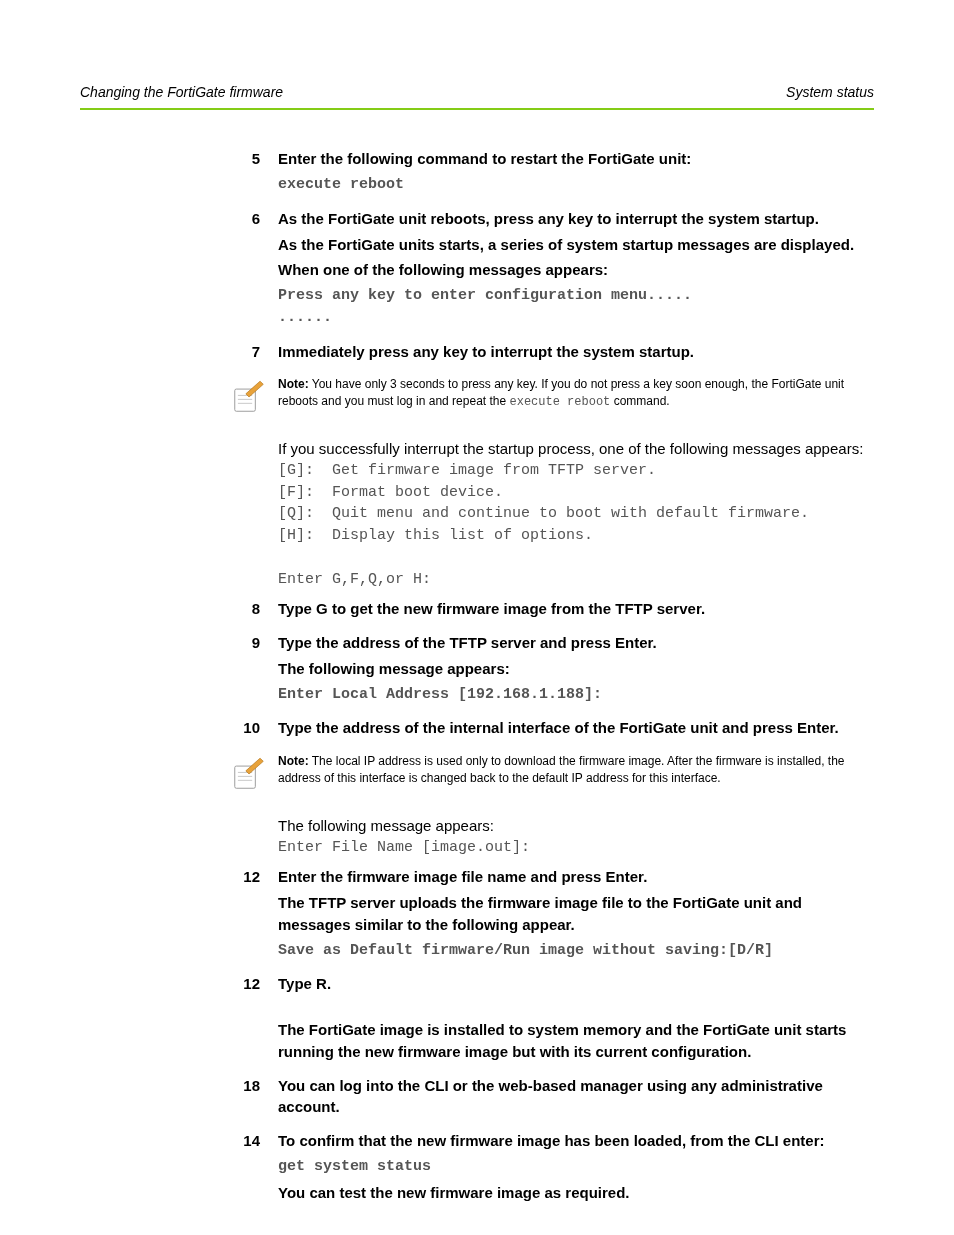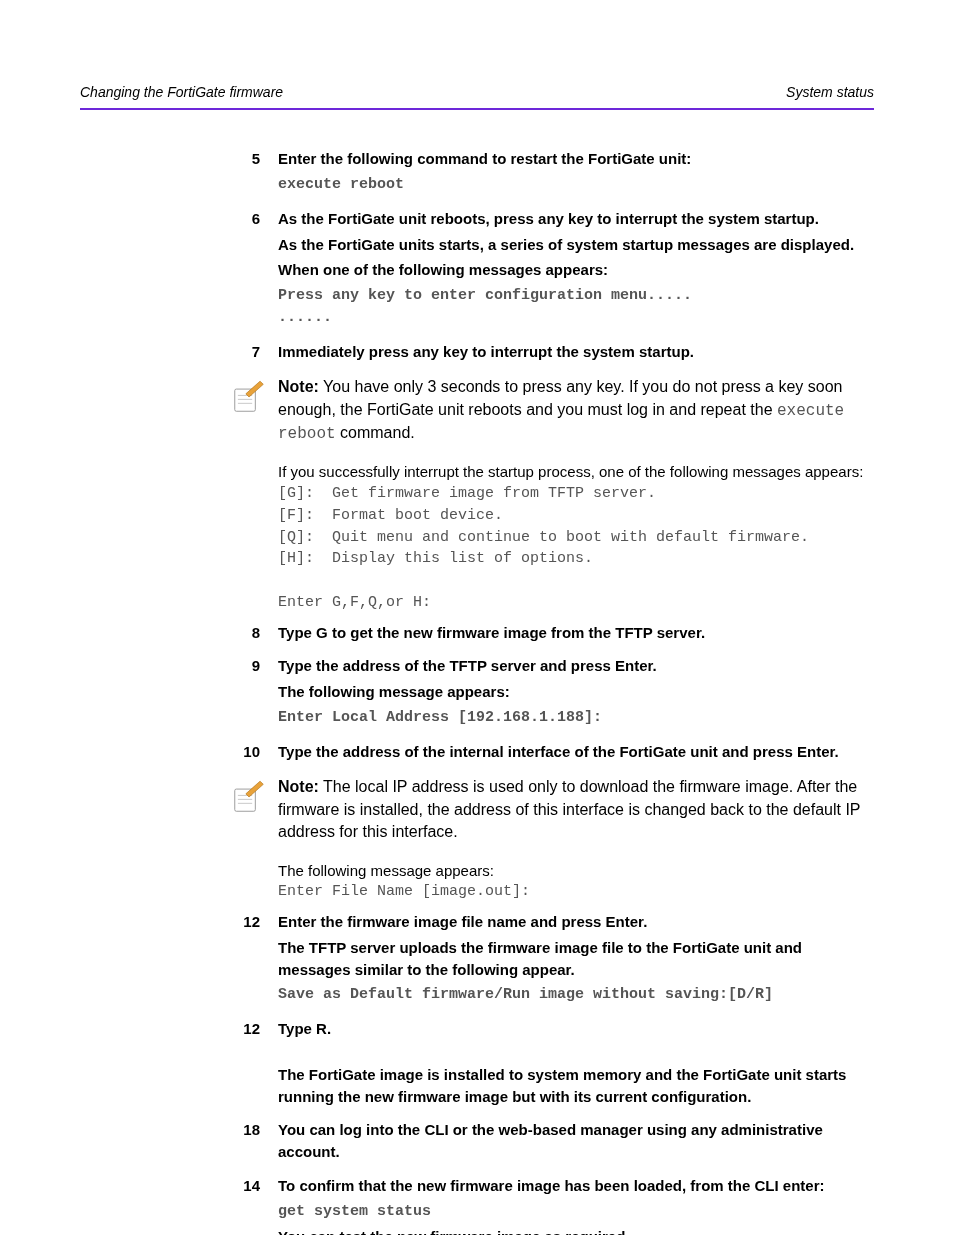--- a/index.html
+++ b/index.html
@@ -10,21 +10,21 @@
     color: #000;
     line-height: 1.45;
     padding: 82px 80px 60px 80px;
   }
   .running-head {
     display: flex;
     justify-content: space-between;
     font-style: italic;
     font-size: 14px;
     padding-bottom: 6px;
-    border-bottom: 2px solid #6d28d9;
+    border-bottom: 2px solid #84cc16;
     margin-bottom: 38px;
   }
   .content { padding-left: 150px; padding-right: 10px; }
   .step { display: flex; margin-bottom: 8px; }
   .step .num {
     width: 48px; flex: 0 0 48px;
     text-align: right;
     padding-right: 18px;
     font-weight: bold;
   }
@@ -38,21 +38,21 @@
     display: block;
     margin-bottom: 4px;
   }
   .code-inline {
     font-family: "Courier New", Courier, monospace;
     color: #555;
   }
   .note-row { display: flex; margin: 10px 0 16px 0; align-items: flex-start; }
   .note-icon { width: 48px; flex: 0 0 48px; padding-top: 2px; }
   .note-icon svg { width: 38px; height: 38px; }
-  .note-body { flex: 1; font-size: 16px; line-height: 1.4; }
+  .note-body { flex: 1; font-size: 12px; line-height: 1.4; }
   .note-body b { font-weight: bold; }
   .after-note { margin-left: 48px; margin-bottom: 8px; }
 </style>
 </head>
 <body>
 
 <div class="running-head">
   <span>Changing the FortiGate firmware</span>
   <span>System status</span>
 </div>

